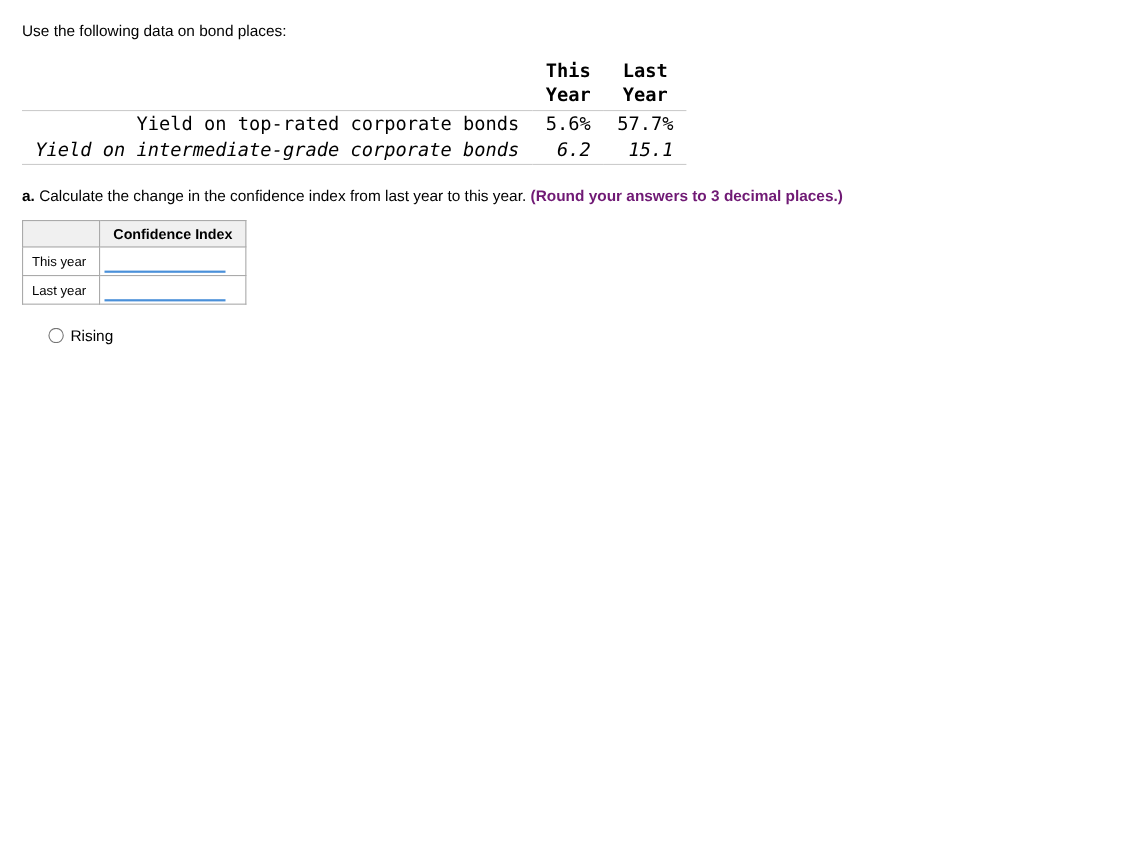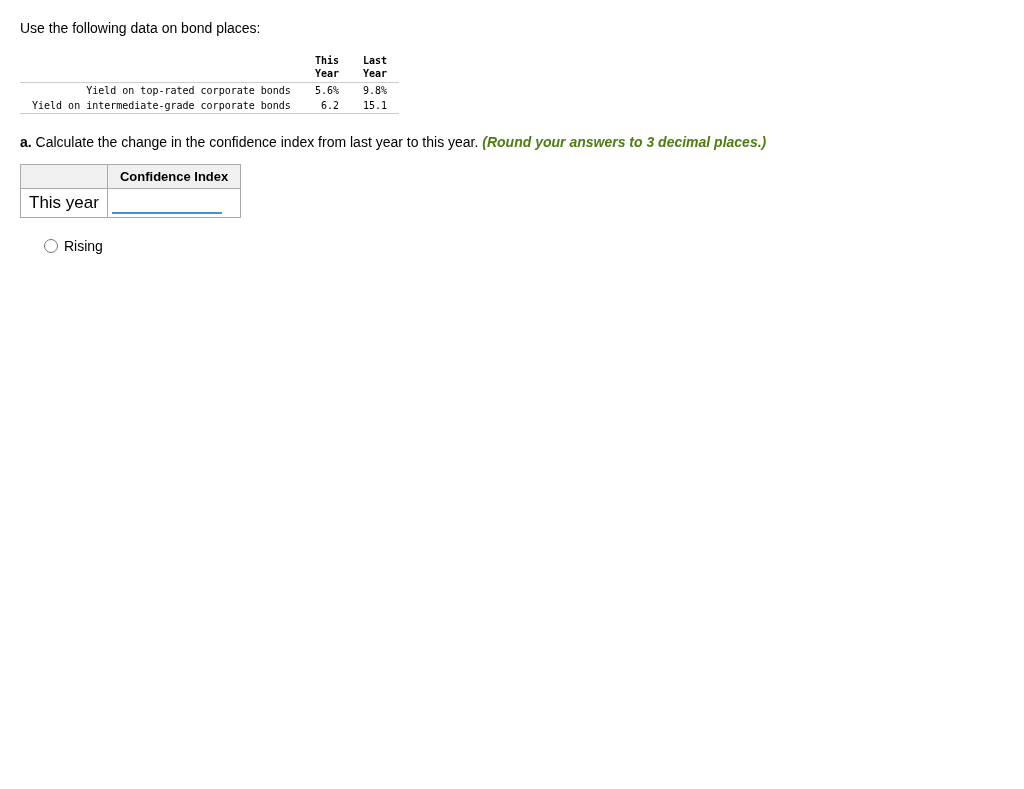--- a/index.html
+++ b/index.html
@@ -18,21 +18,21 @@
 
     .intro-text {
       margin-bottom: 16px;
       font-size: 14px;
     }
 
     .data-table {
       border-collapse: collapse;
       margin-bottom: 20px;
       font-family: monospace;
-      font-size: 10px;
+      font-size: 17px;
     }
 
     .data-table td, .data-table th {
       padding: 2px 12px;
       text-align: right;
     }
 
     .data-table td:first-child, .data-table th:first-child {
       text-align: left;
     }
@@ -41,40 +41,40 @@
       border-bottom: 1px solid #000;
     }
 
     .data-table tbody tr:first-child td {
       border-top: 1px solid #ccc;
       text-align: right;
     }
 
     .data-table tbody tr:last-child td {
       border-bottom: 1px solid #ccc;
+      font-style: italic;
     }
 
     .col-header {
       text-align: center !important;
       line-height: 1.3;
     }
 
     .section-a {
       margin-bottom: 20px;
       font-size: 14px;
     }
 
     .section-a .question-text {
       margin-bottom: 14px;
     }
 
     .section-a .question-text .bold-red {
-      color: #4d7c0f;
+      color: #701a75;
       font-weight: bold;
-      font-style: italic;
     }
 
     .answer-table {
       border-collapse: collapse;
       margin-bottom: 20px;
     }
 
     .answer-table th {
       background: #f0f0f0;
       border: 1px solid #aaa;
@@ -84,21 +84,21 @@
       font-weight: bold;
     }
 
     .answer-table td {
       border: 1px solid #aaa;
       padding: 2px 4px;
     }
 
     .answer-table td:first-child {
       padding: 4px 8px;
-      font-size: 17px;
+      font-size: 12px;
       background: #fff;
       min-width: 70px;
       margin-top: 40px;
     }
 
     .answer-input {
       border: none;
       border-bottom: 2px solid #4a90d9;
       outline: none;
       width: 110px;
@@ -151,21 +151,21 @@
     <tr>
       <th class="col-header"></th>
       <th class="col-header">This<br>Year</th>
       <th class="col-header">Last<br>Year</th>
     </tr>
   </thead>
   <tbody>
     <tr>
       <td>Yield on top-rated corporate bonds</td>
       <td>5.6%</td>
-      <td>9.8%</td>
+      <td>57.7%</td>
     </tr>
     <tr>
       <td>Yield on intermediate-grade corporate bonds</td>
       <td>6.2</td>
       <td>15.1</td>
     </tr>
   </tbody>
 </table>
 
 <div class="section-a">
@@ -182,20 +182,26 @@
         <th>Confidence Index</th>
       </tr>
     </thead>
     <tbody>
       <tr>
         <td>This year</td>
         <td>
           <input type="text" class="answer-input" value="" style="">
         </td>
       </tr>
+      <tr>
+        <td>Last year</td>
+        <td>
+          <input type="text" class="answer-input" value="" style="">
+        </td>
+      </tr>
     </tbody>
   </table>
 </div>
 
 <div class="section-b">
 
   <div class="radio-group">
     <label class="radio-option">
       <input type="radio" name="confidence_direction" value="rising" style="">
       <span>Rising</span>

